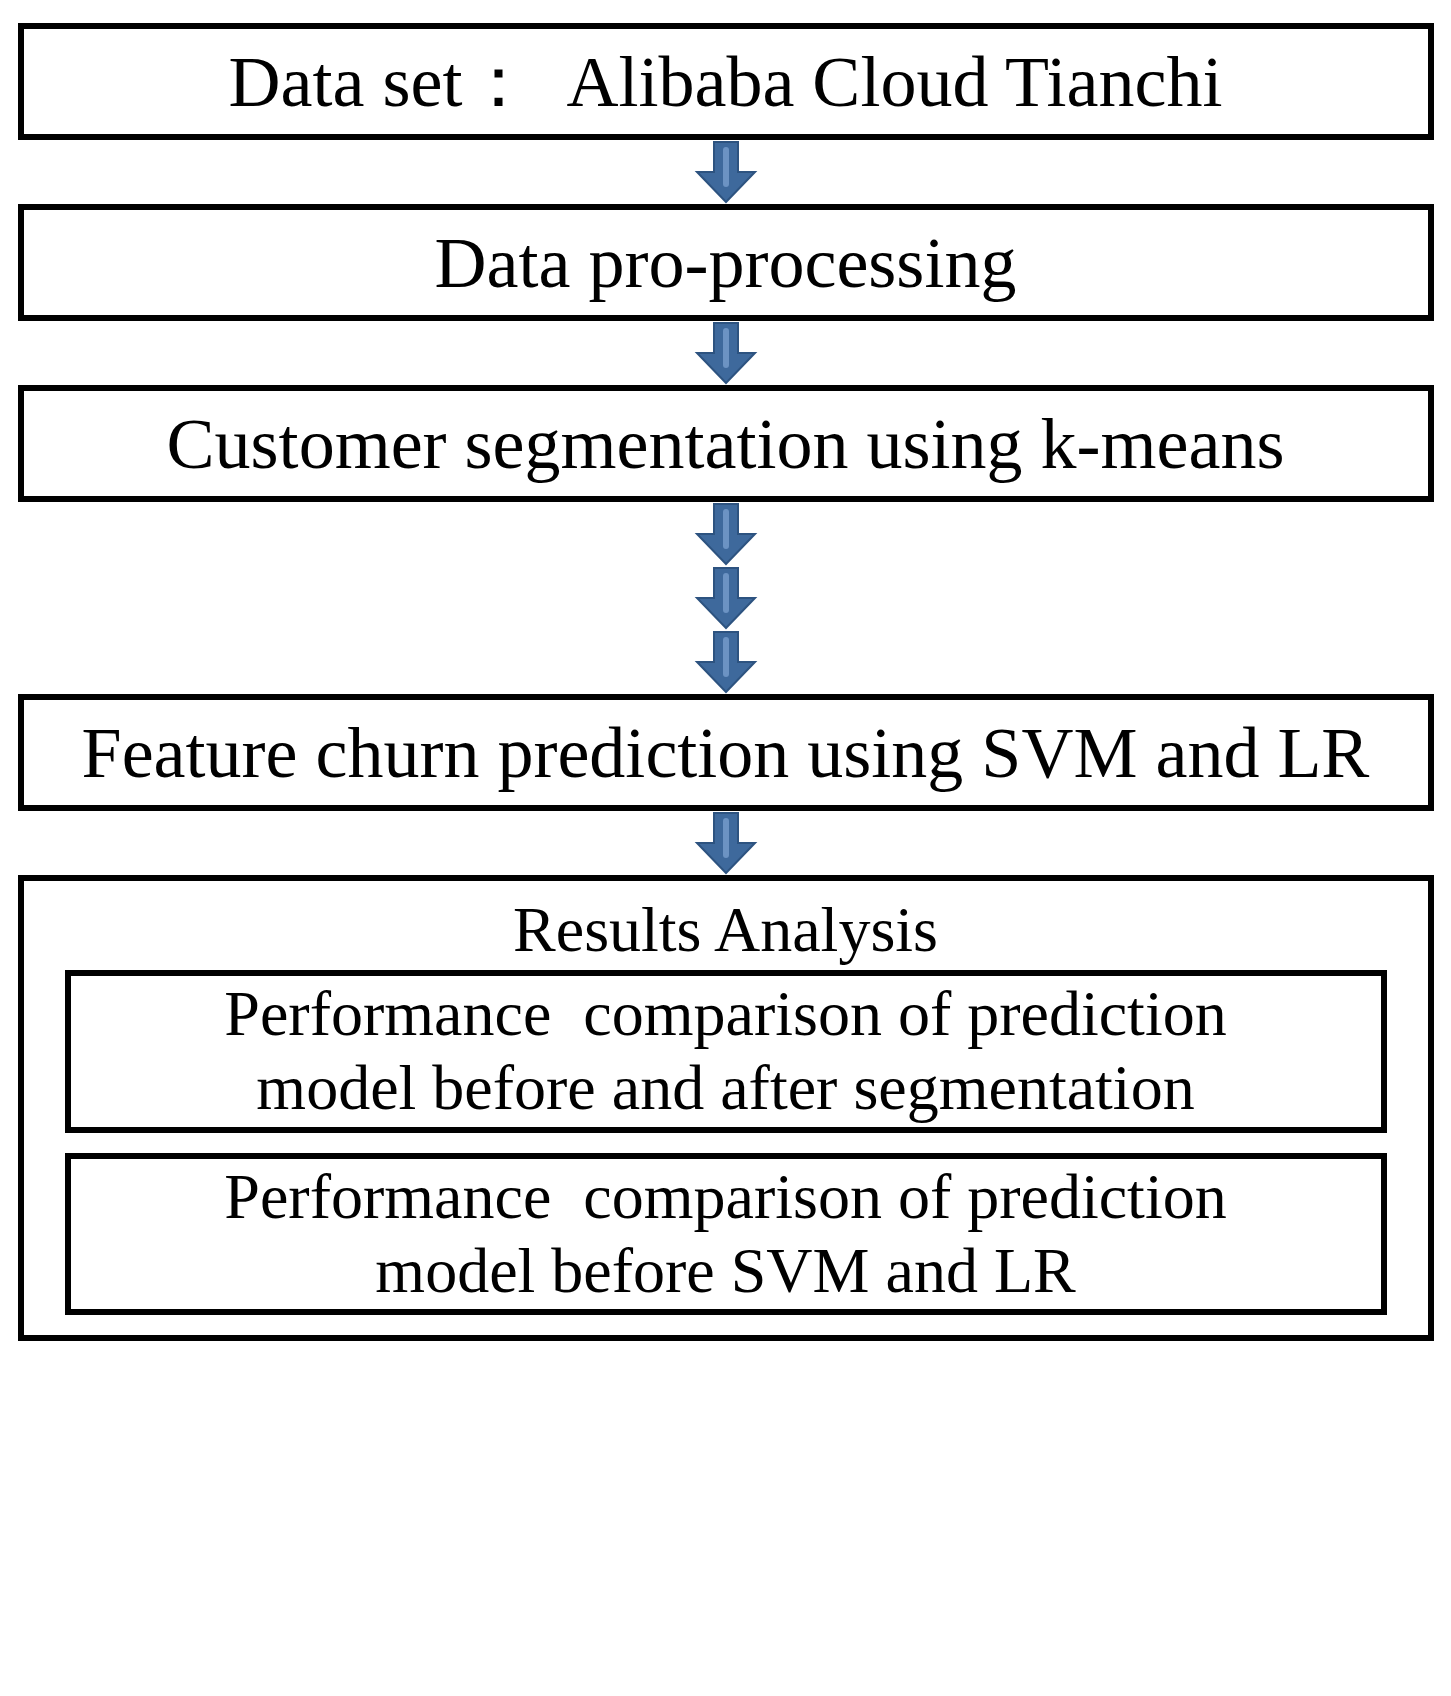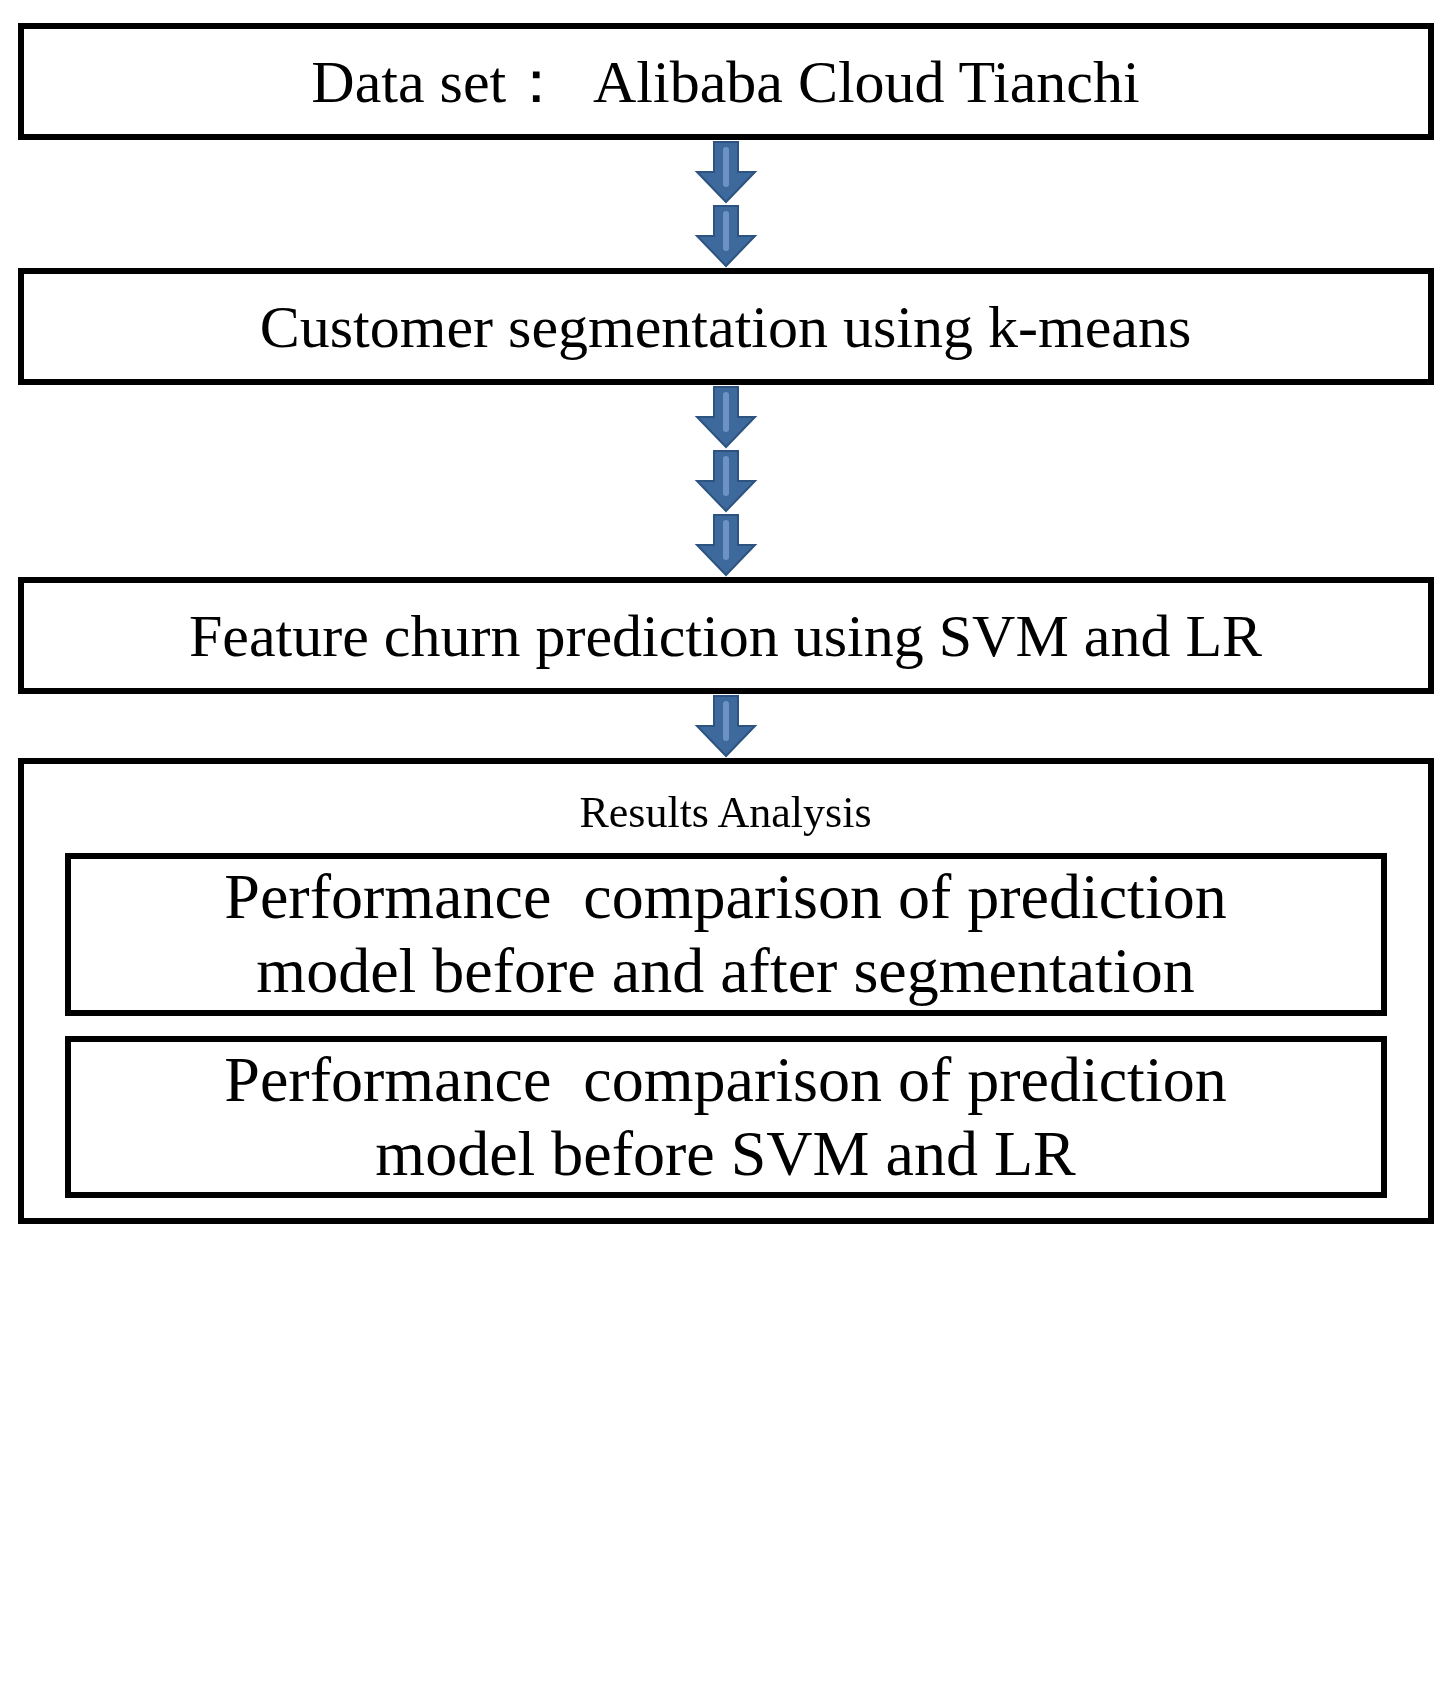--- a/index.html
+++ b/index.html
@@ -28,21 +28,21 @@
     align-items: center;
     padding-top: 23px;
   }
   .step-box {
     width: 1416px;
     height: 117px;
     border: 6px solid var(--box-border);
     display: flex;
     align-items: center;
     justify-content: center;
-    font-size: 60px;
+    font-size: 72px;
     line-height: 1;
     text-align: center;
     white-space: pre-wrap;
     background: var(--background);
   }
   .arrow-wrap {
     height: 64px;
     display: flex;
     align-items: center;
     justify-content: center;
@@ -63,21 +63,21 @@
     flex-direction: column;
     align-items: center;
     padding: 8px 0 20px 0;
     background: var(--background);
   }
   .results-title {
     height: 98px;
     display: flex;
     align-items: center;
     justify-content: center;
-    font-size: 44px;
+    font-size: 64px;
     white-space: pre-wrap;
   }
   .sub-box {
     width: 1322px;
     border: 6px solid var(--box-border);
     padding: 1px 8px;
     display: flex;
     flex-direction: column;
     align-items: center;
     justify-content: center;
@@ -96,20 +96,21 @@
 
   <div class="step-box">Data set：  Alibaba Cloud Tianchi</div>
 
   <div class="arrow-wrap">
     <svg class="arrow" width="64" height="63" viewBox="0 0 64 63" aria-hidden="true">
       <path class="arrow-body" d="M20 1 H44 V31 H61 L32 61 L3 31 H20 Z"></path>
       <rect class="arrow-highlight" x="29" y="6" width="6" height="40" rx="3"></rect>
     </svg>
   </div>
 
+  <div class="step-box">Data pro-processing</div>
 
   <div class="arrow-wrap">
     <svg class="arrow" width="64" height="63" viewBox="0 0 64 63" aria-hidden="true">
       <path class="arrow-body" d="M20 1 H44 V31 H61 L32 61 L3 31 H20 Z"></path>
       <rect class="arrow-highlight" x="29" y="6" width="6" height="40" rx="3"></rect>
     </svg>
   </div>
 
   <div class="step-box">Customer segmentation using k-means</div>
 

